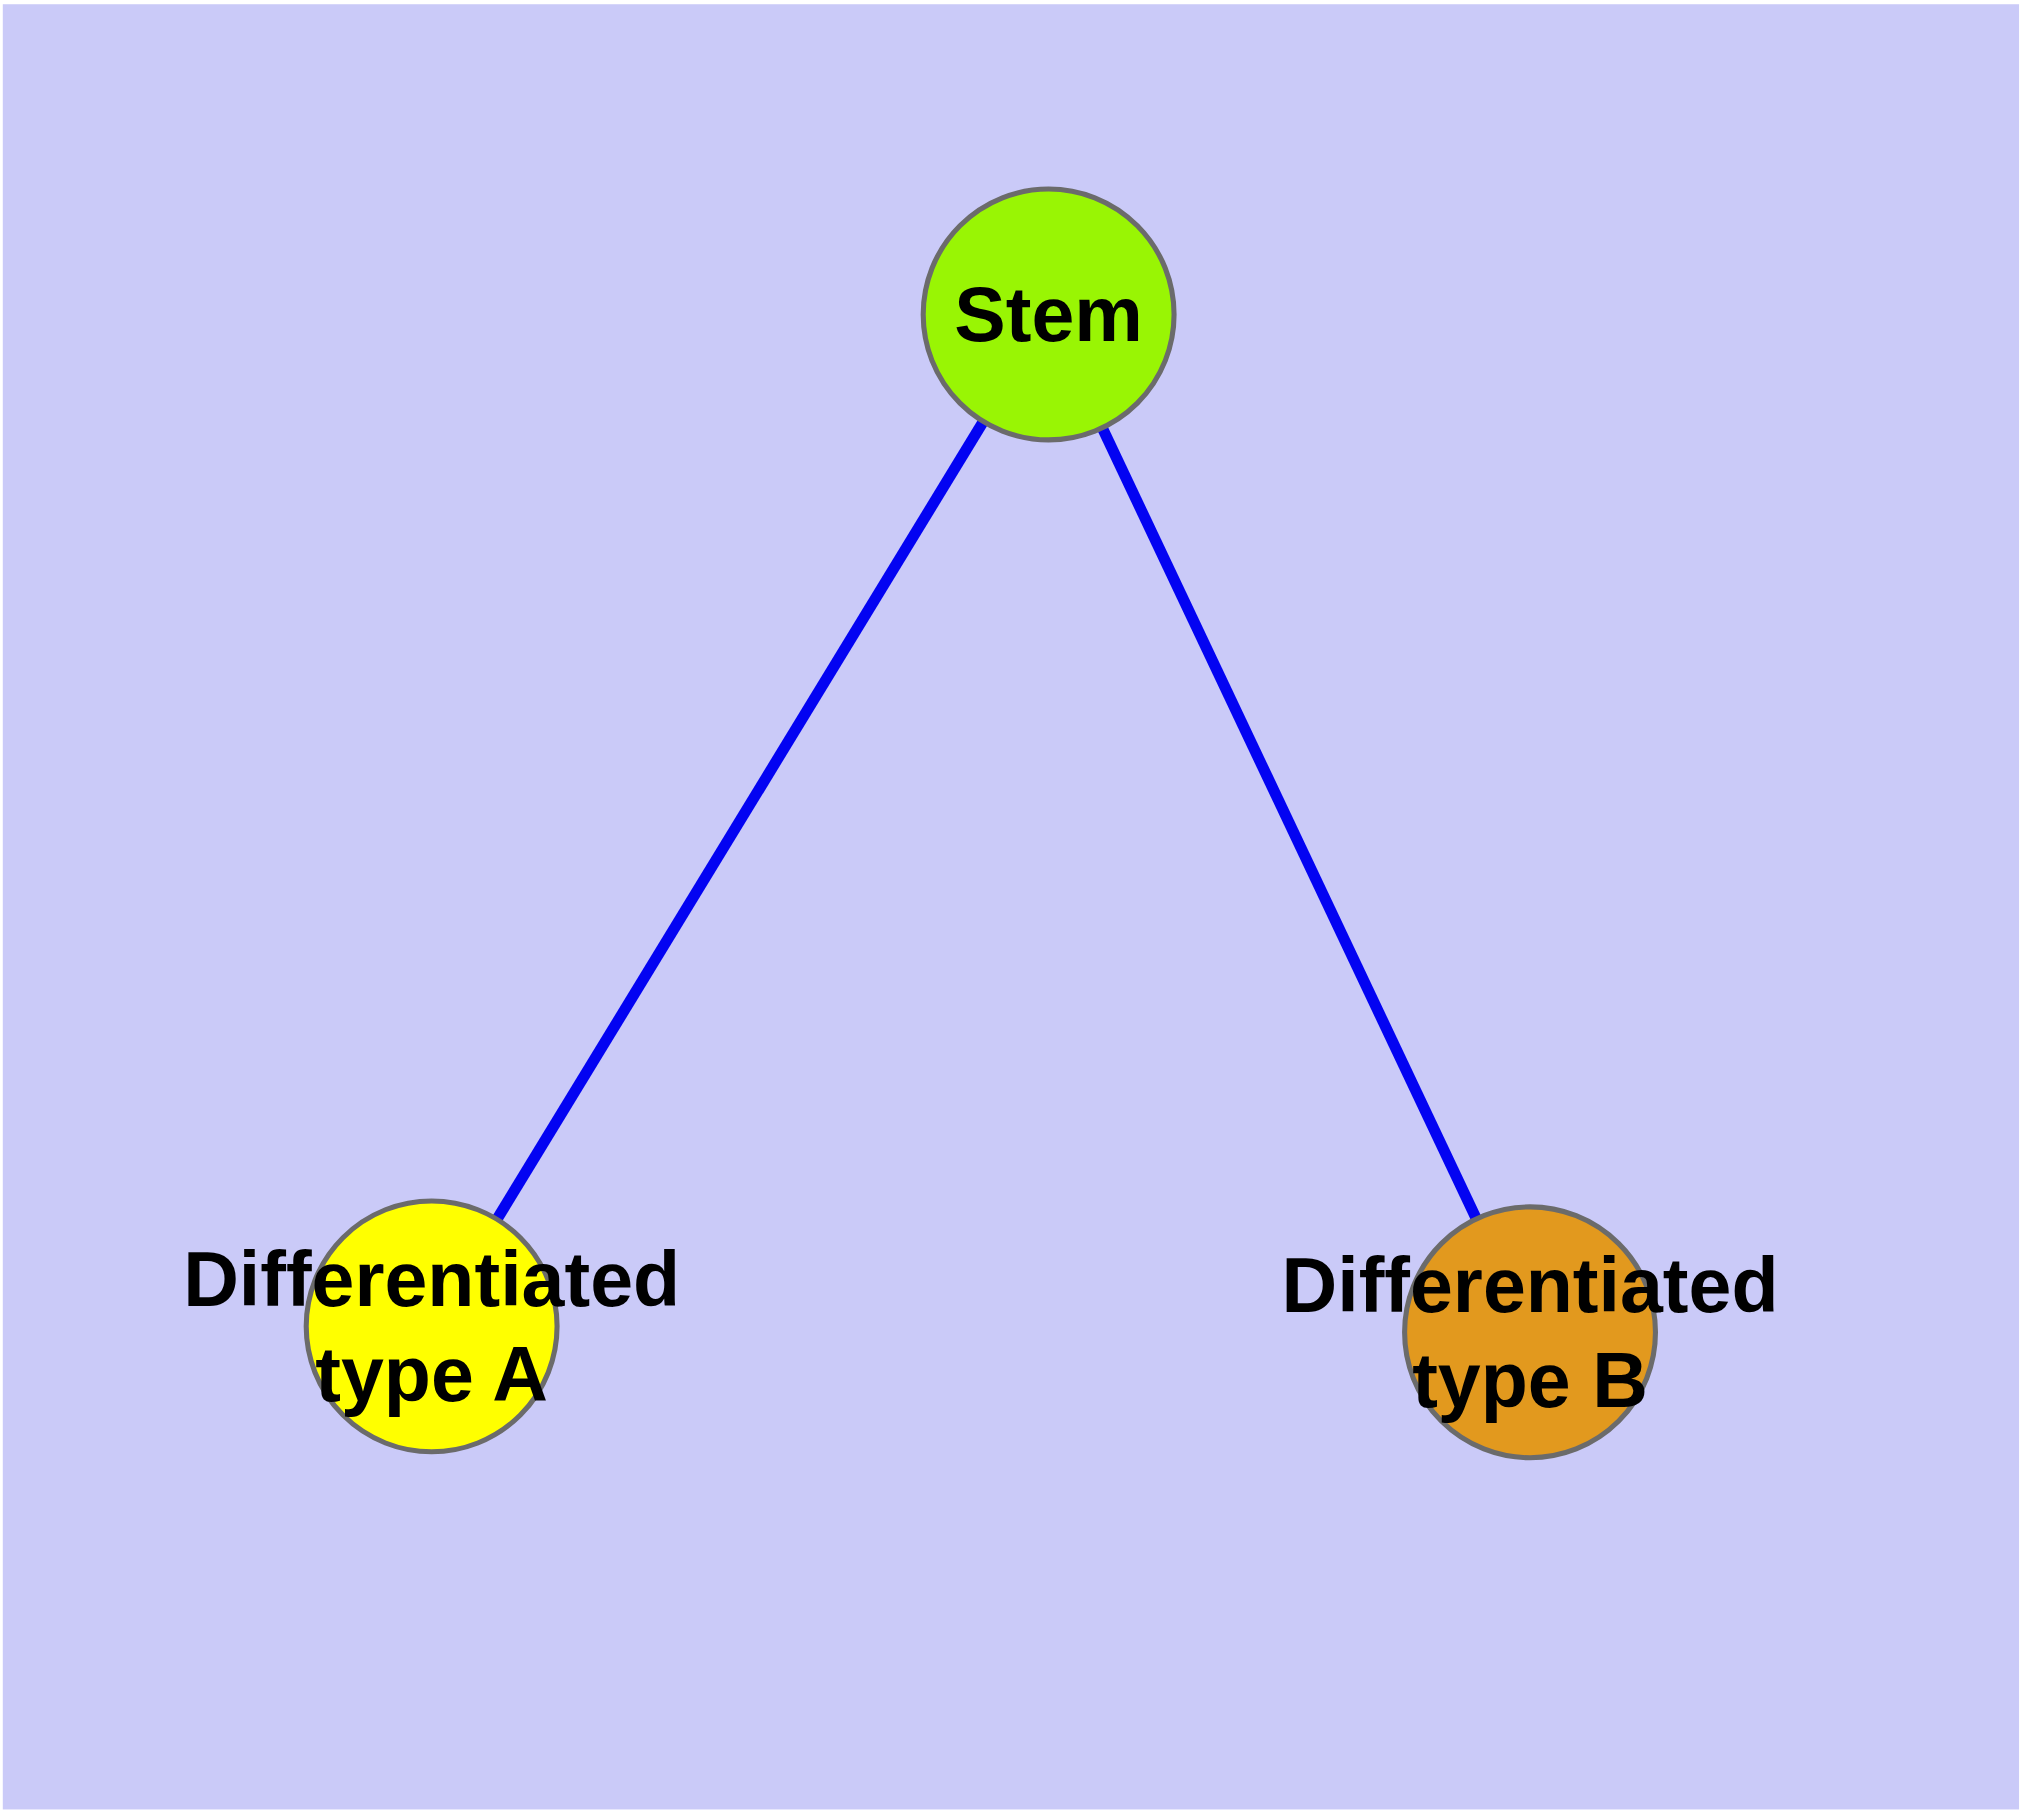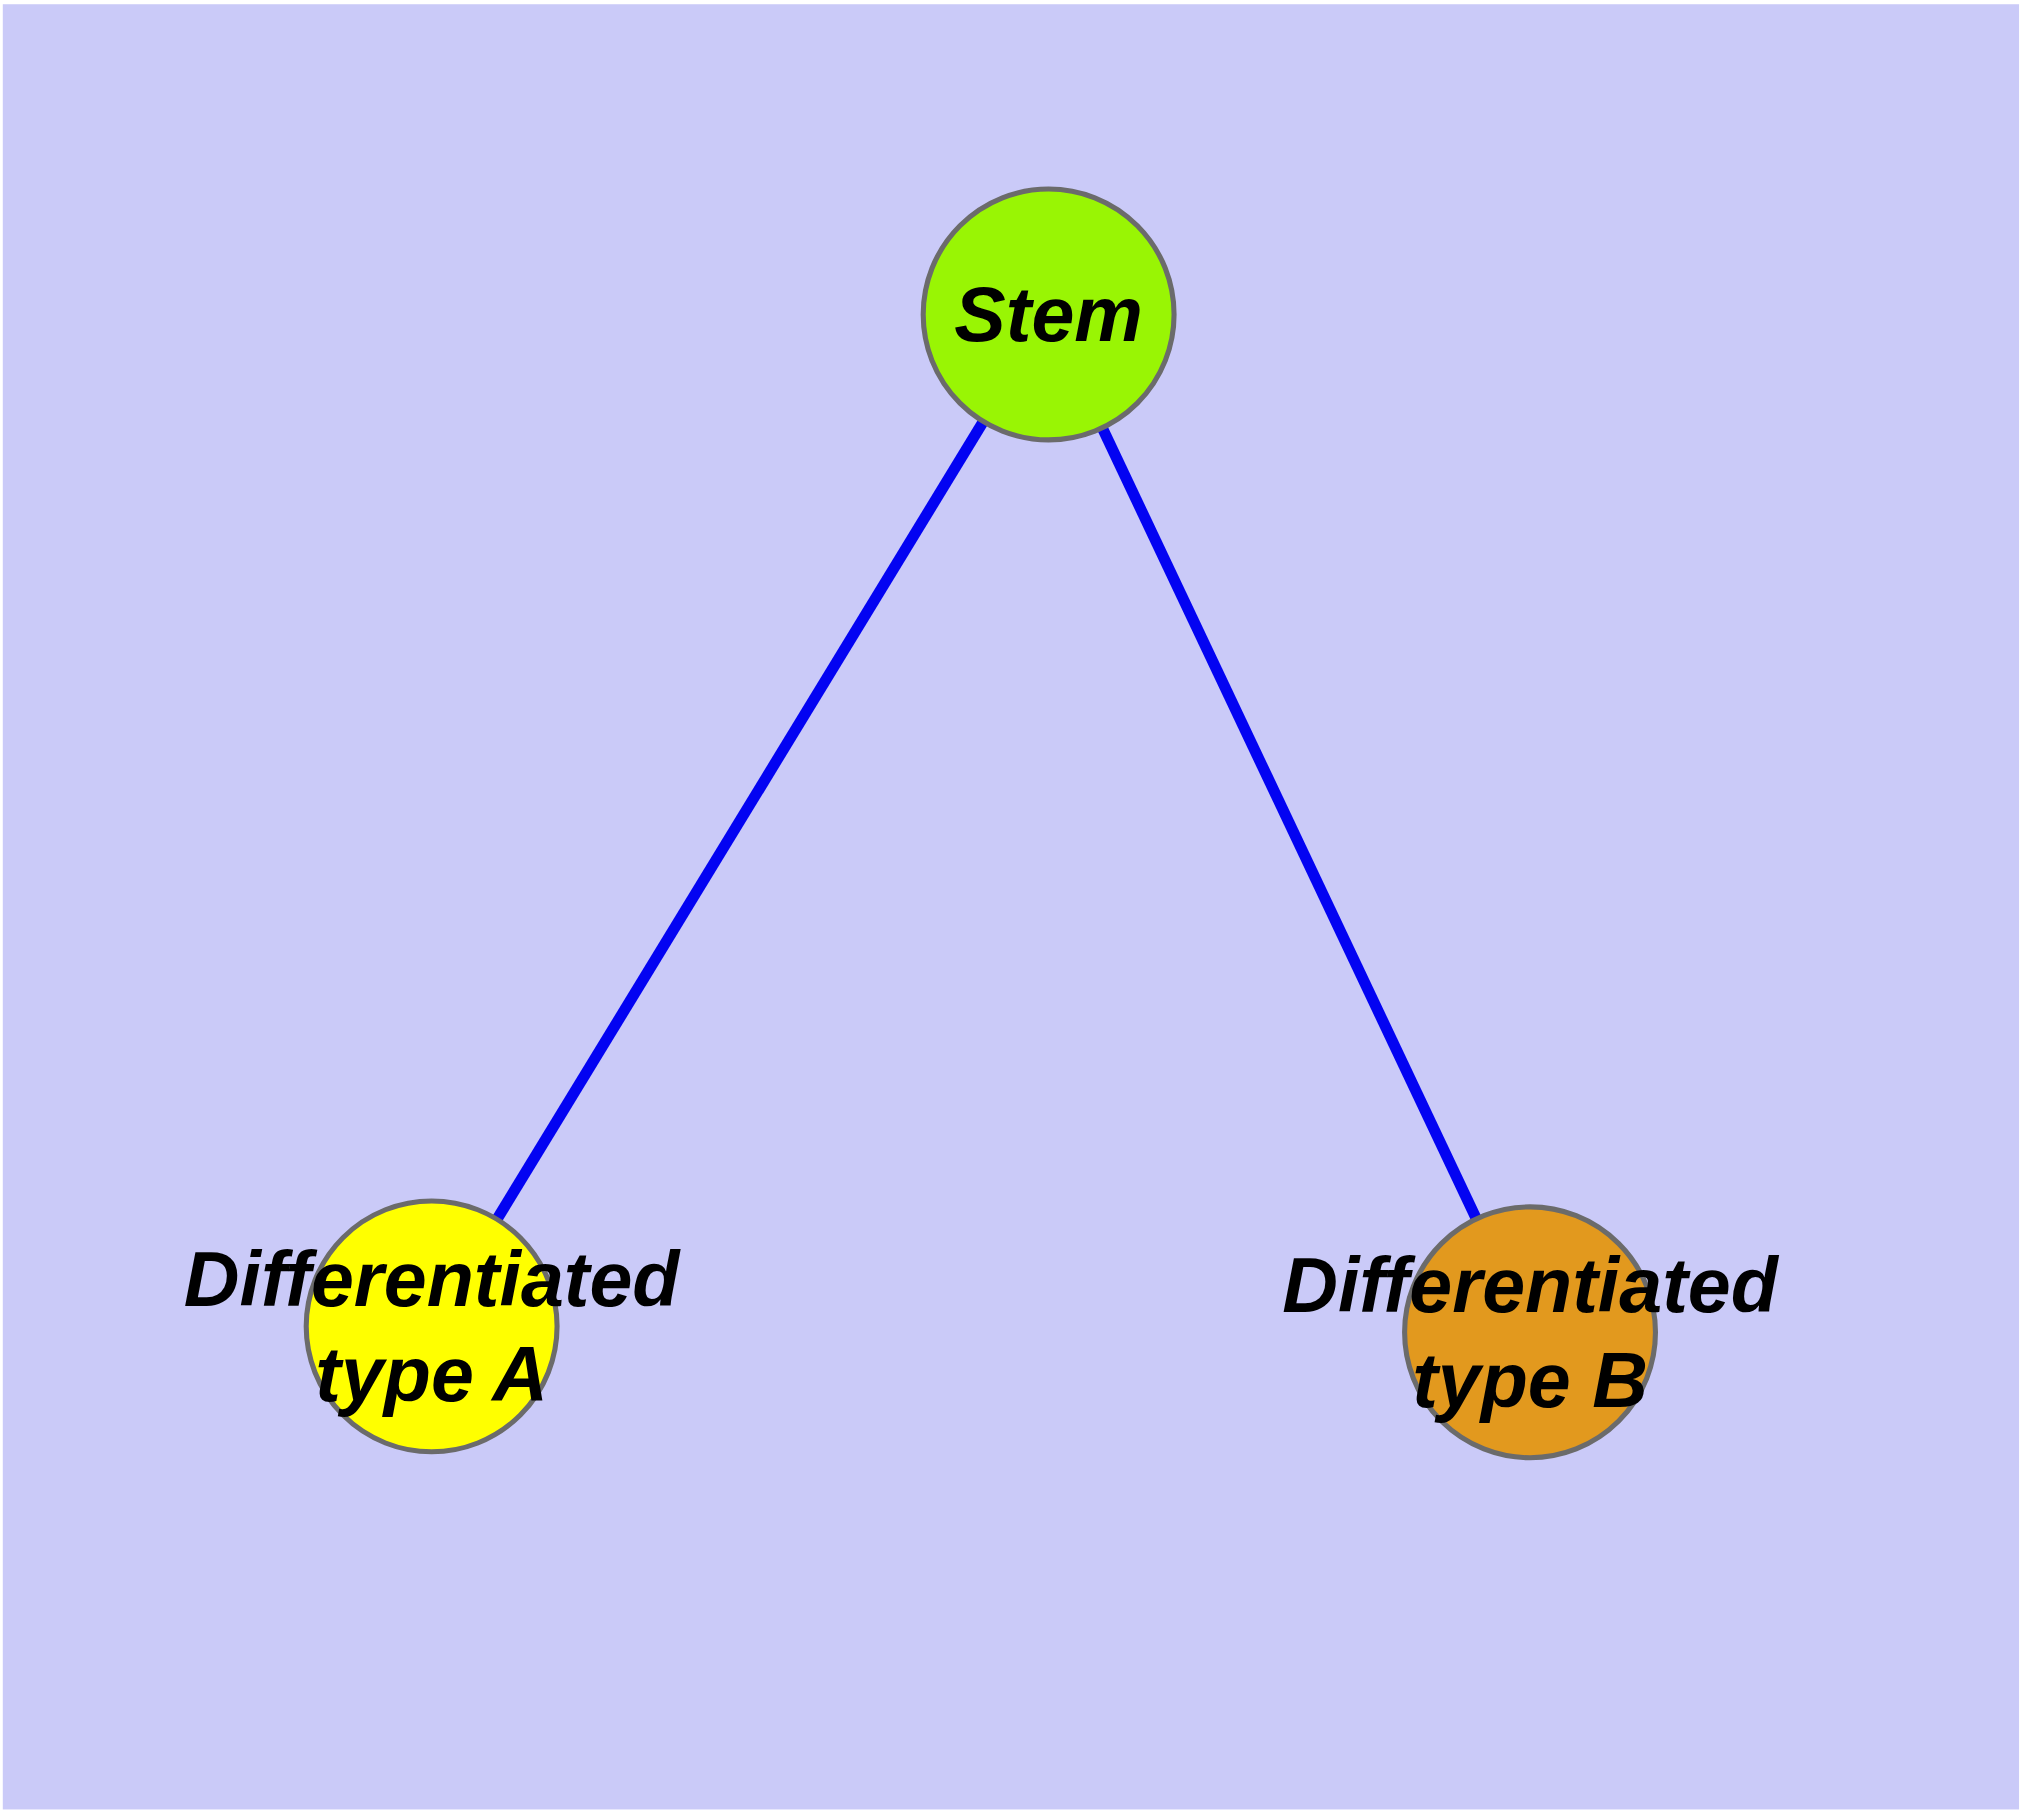--- a/index.html
+++ b/index.html
@@ -8,21 +8,20 @@
     width: 2021px;
     height: 1812px;
     background: #ffffff;
     overflow: hidden;
     font-family: "Liberation Sans", sans-serif;
   }
   .diagram-wrap {
     position: relative;
     width: 2021px;
     height: 1812px;
-    font-style: italic;
   }
   svg {
     display: block;
   }
   .node-label {
     font-family: "Liberation Sans", "DejaVu Sans", sans-serif;
     font-weight: bold;
     font-size: 91px;
     fill: #000000;
     text-anchor: middle;

